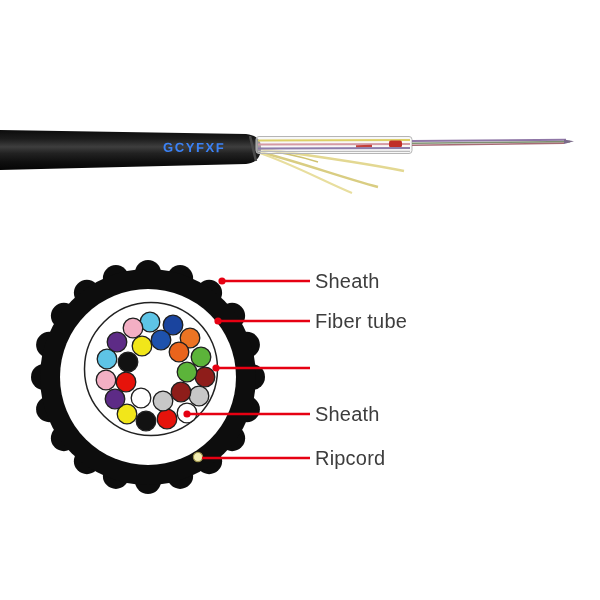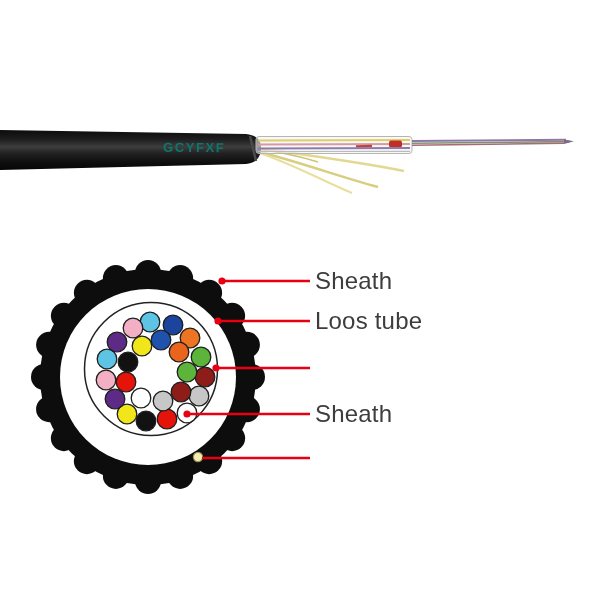--- a/index.html
+++ b/index.html
@@ -4,26 +4,26 @@
 <style>
   html,body{margin:0;padding:0;background:#ffffff;}
   .stage{
     position:relative;width:600px;height:600px;background:#ffffff;overflow:hidden;
     font-family:"Liberation Sans",sans-serif;
   }
   .stage svg{position:absolute;left:0;top:0;}
   .marking{
     position:absolute;left:163px;top:140px;
     font-family:"Liberation Sans",sans-serif;
-    font-size:13px;font-weight:bold;letter-spacing:1.6px;color:#0f766e;
+    font-size:13px;font-weight:bold;letter-spacing:1.6px;color:#3b82f6;
     transform:rotate(0.4deg);white-space:nowrap;
   }
   .callout-label{
     position:absolute;left:315px;height:24px;line-height:24px;
-    font-size:24px;color:#3d3d3d;letter-spacing:0.2px;white-space:nowrap;
+    font-size:20px;color:#3d3d3d;letter-spacing:0.2px;white-space:nowrap;
   }
 </style>
 </head>
 <body>
 
 <div class="stage">
 
   <svg width="600" height="600" viewBox="0 0 600 600">
     <defs>
       <linearGradient id="cableGrad" x1="0" y1="0" x2="0" y2="1">
@@ -138,15 +138,16 @@
         </g>
         <g>
           <line x1="202" y1="458" x2="310" y2="458" stroke="#e60012" stroke-width="2.6"></line>
         </g>
       </g>
   </svg>
 
   <div class="marking">GCYFXF</div>
 
   <div class="callout-label" style="top:269px">Sheath</div>
-  <div class="callout-label" style="top:309px">Loos tube</div>
+  <div class="callout-label" style="top:309px">Fiber tube</div>
   <div class="callout-label" style="top:402px">Sheath</div>
+  <div class="callout-label" style="top:446px">Ripcord</div>
 </div>
 
 </body></html>

